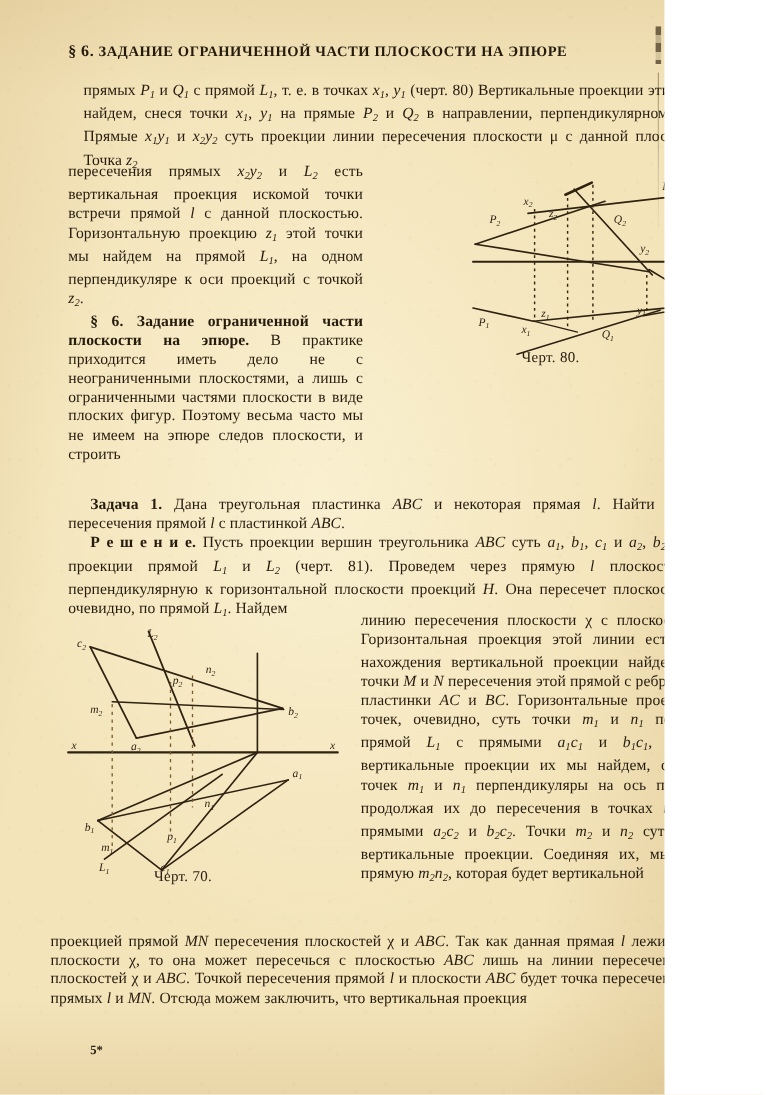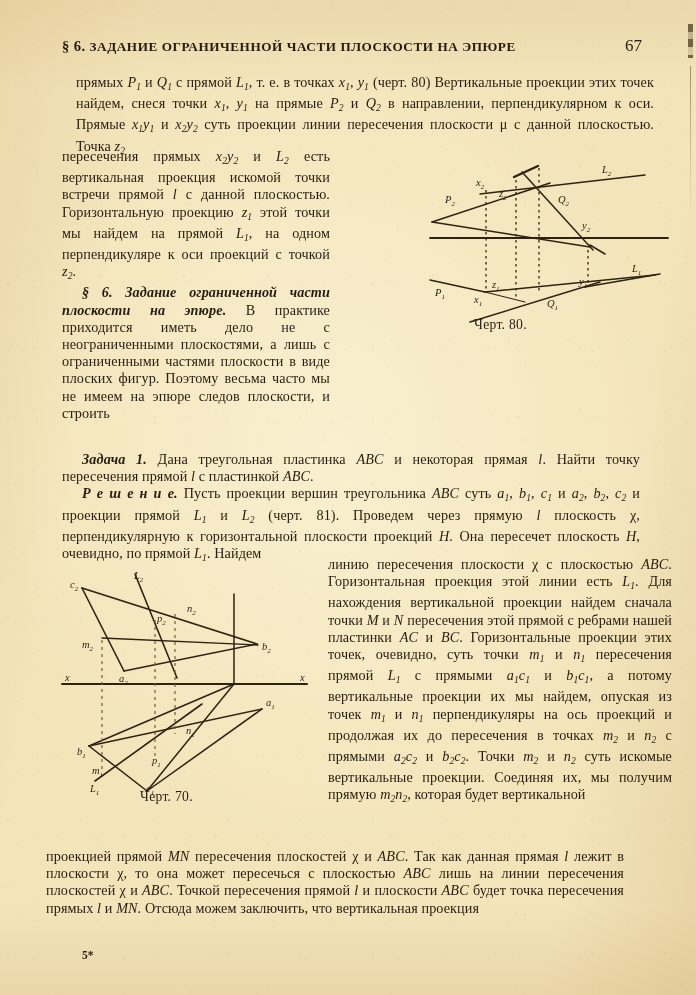--- a/index.html
+++ b/index.html
@@ -8,21 +8,21 @@
     background: #ffffff;
   }
   body {
     width: 696px;
     height: 995px;
     overflow: hidden;
     font-family: "Liberation Serif", "DejaVu Serif", serif;
   }
   .page {
     position: relative;
-    width: 696px;
+    width: 604px;
     height: 995px;
     background: #f4e5bb;
     background-image:
       radial-gradient(ellipse 70% 60% at 48% 45%, rgba(255,250,226,0.55) 0%, rgba(255,250,226,0) 70%),
       linear-gradient(100deg, rgba(214,186,132,0.30) 0%, rgba(214,186,132,0.02) 18%, rgba(214,186,132,0.02) 82%, rgba(206,176,120,0.33) 100%),
       linear-gradient(to bottom, rgba(205,174,118,0.22) 0%, rgba(205,174,118,0.0) 9%, rgba(205,174,118,0.0) 91%, rgba(205,174,118,0.26) 100%);
     color: #2c2112;
     overflow: hidden;
   }
   .grain {
@@ -90,21 +90,21 @@
     font-size: 14.2px;
     line-height: 17.2px;
     text-align: justify;
     text-justify: inter-word;
     color: #261c0e;
     letter-spacing: .1px;
   }
   .body-text p { margin: 0; }
   .ind { text-indent: 20px; }
   i, .it { font-style: italic; }
-  .b { font-weight: 700; font-style: italic; }
+  .b { font-weight: 700; }
   .sub {
     font-size: 9.6px;
     vertical-align: -3px;
     font-style: italic;
     letter-spacing: 0;
   }
 
   
   #para-intro   { left: 76px; top: 74px;  width: 578px; }
   #para-left-1  { left: 62px; top: 148px; width: 268px; }

